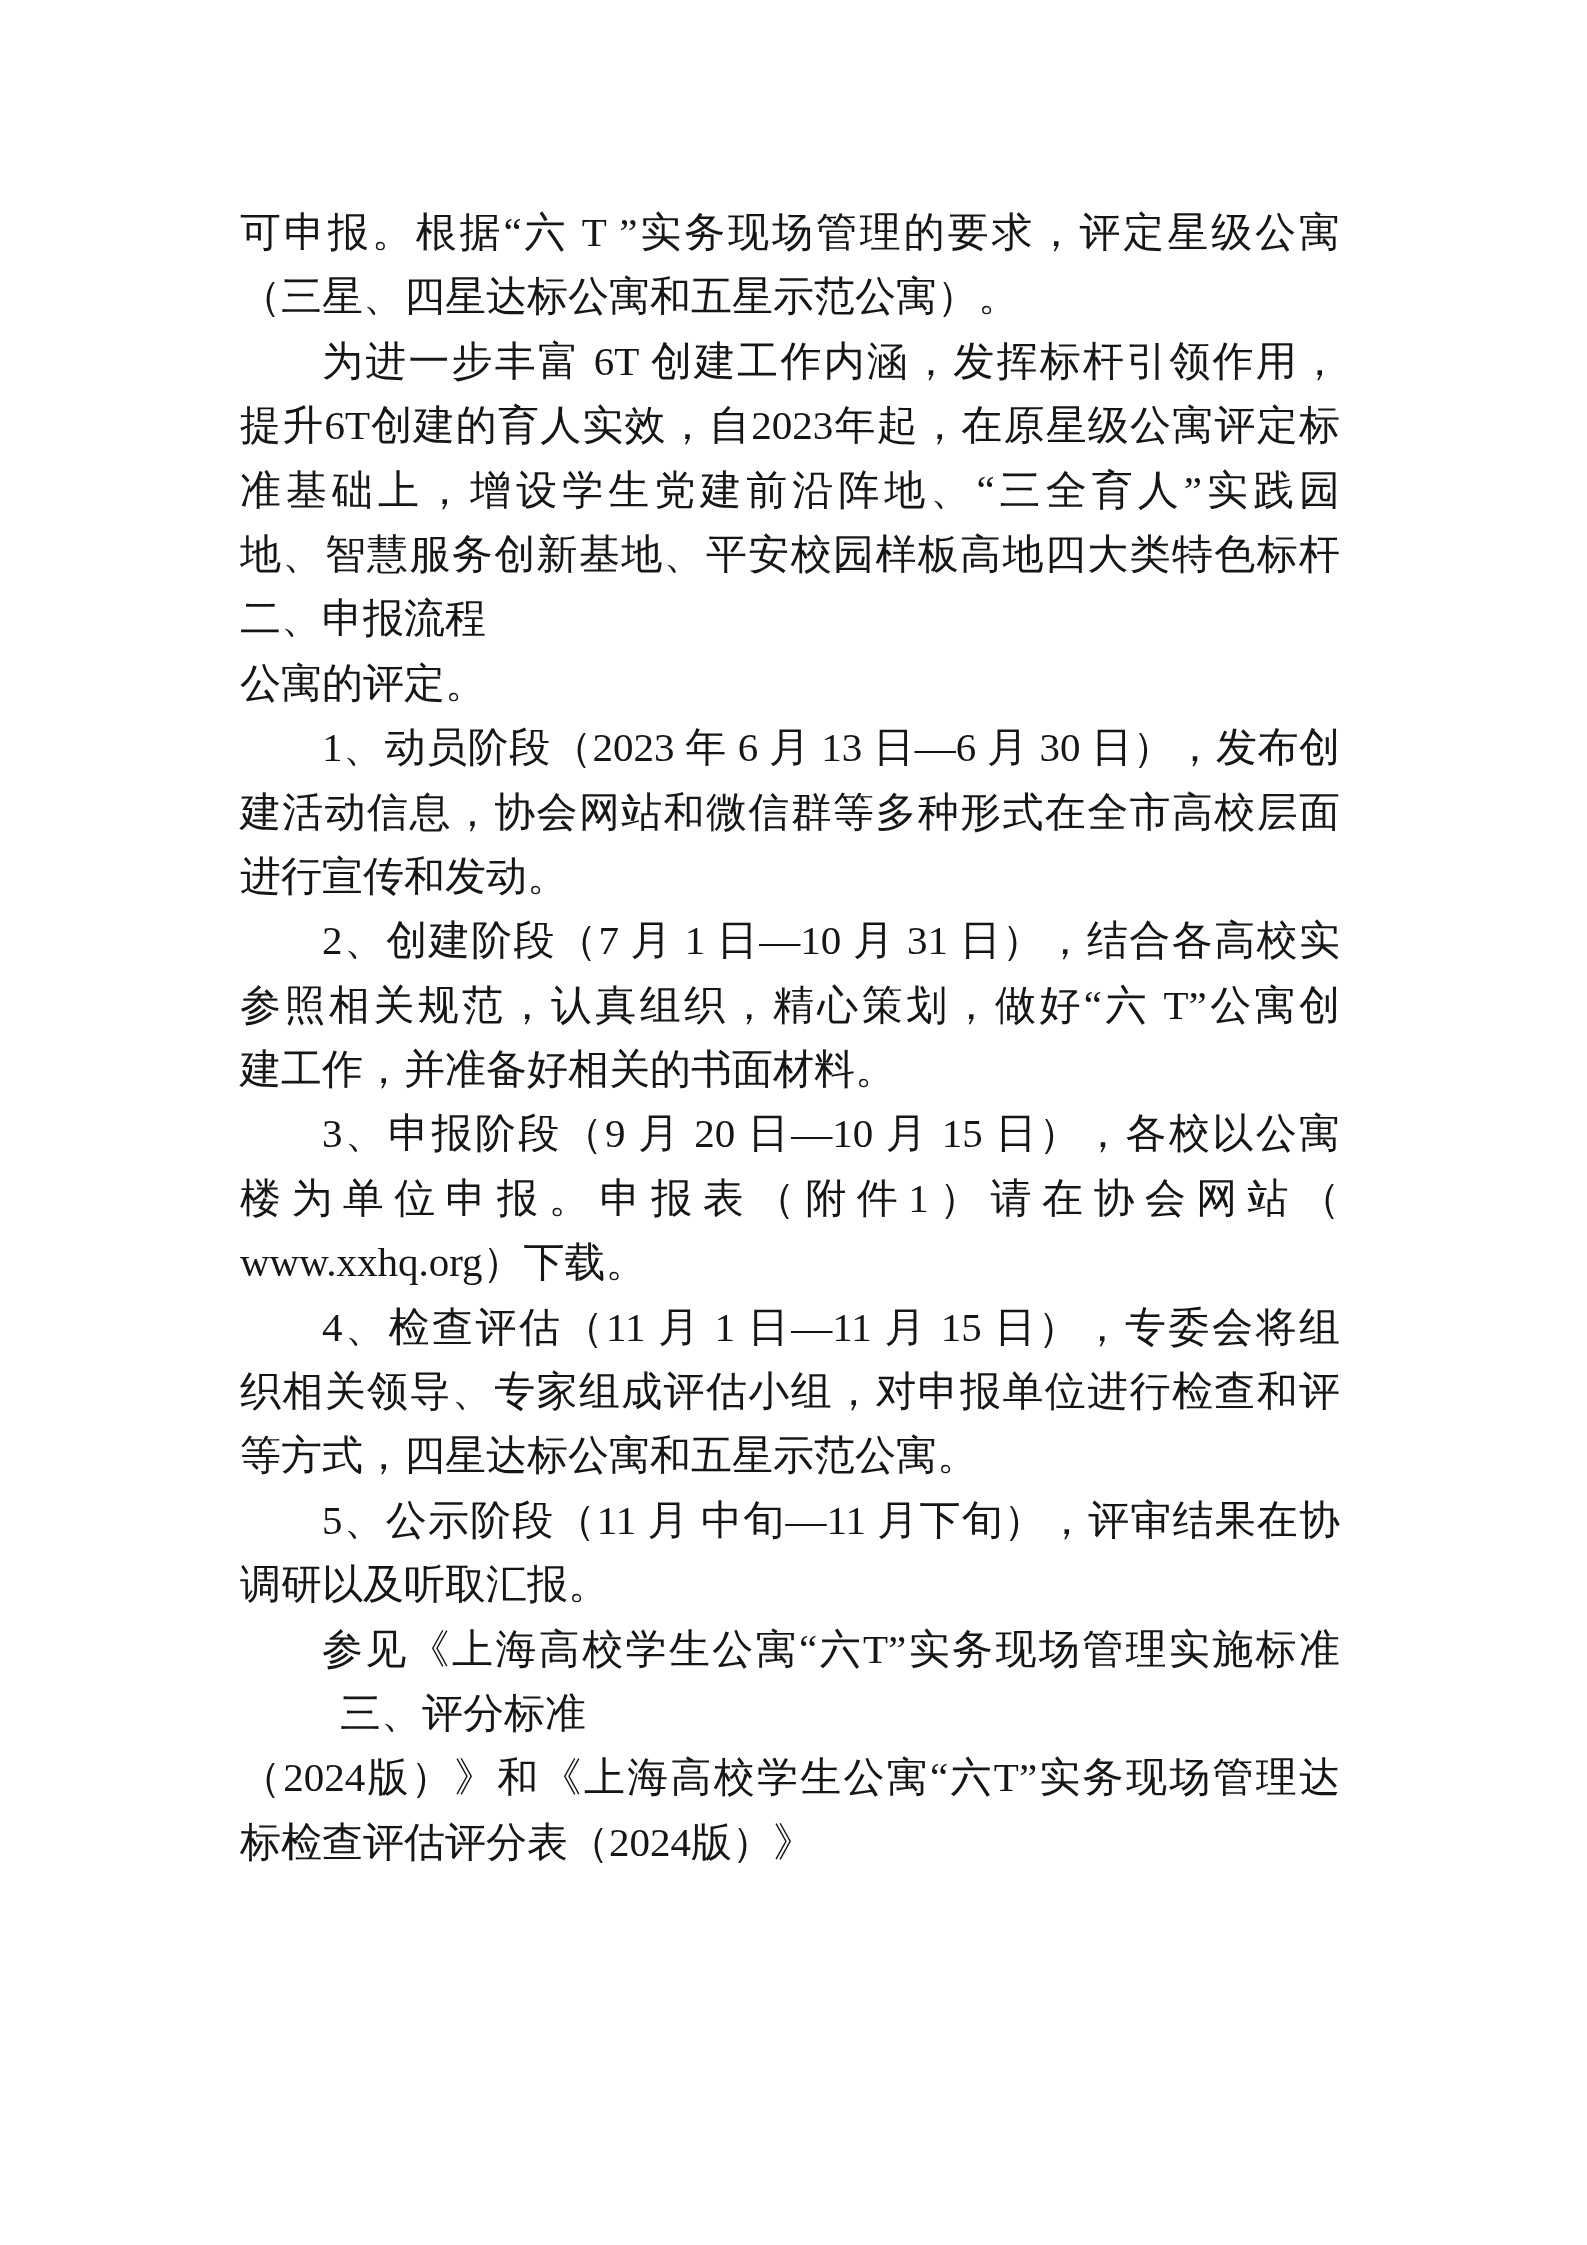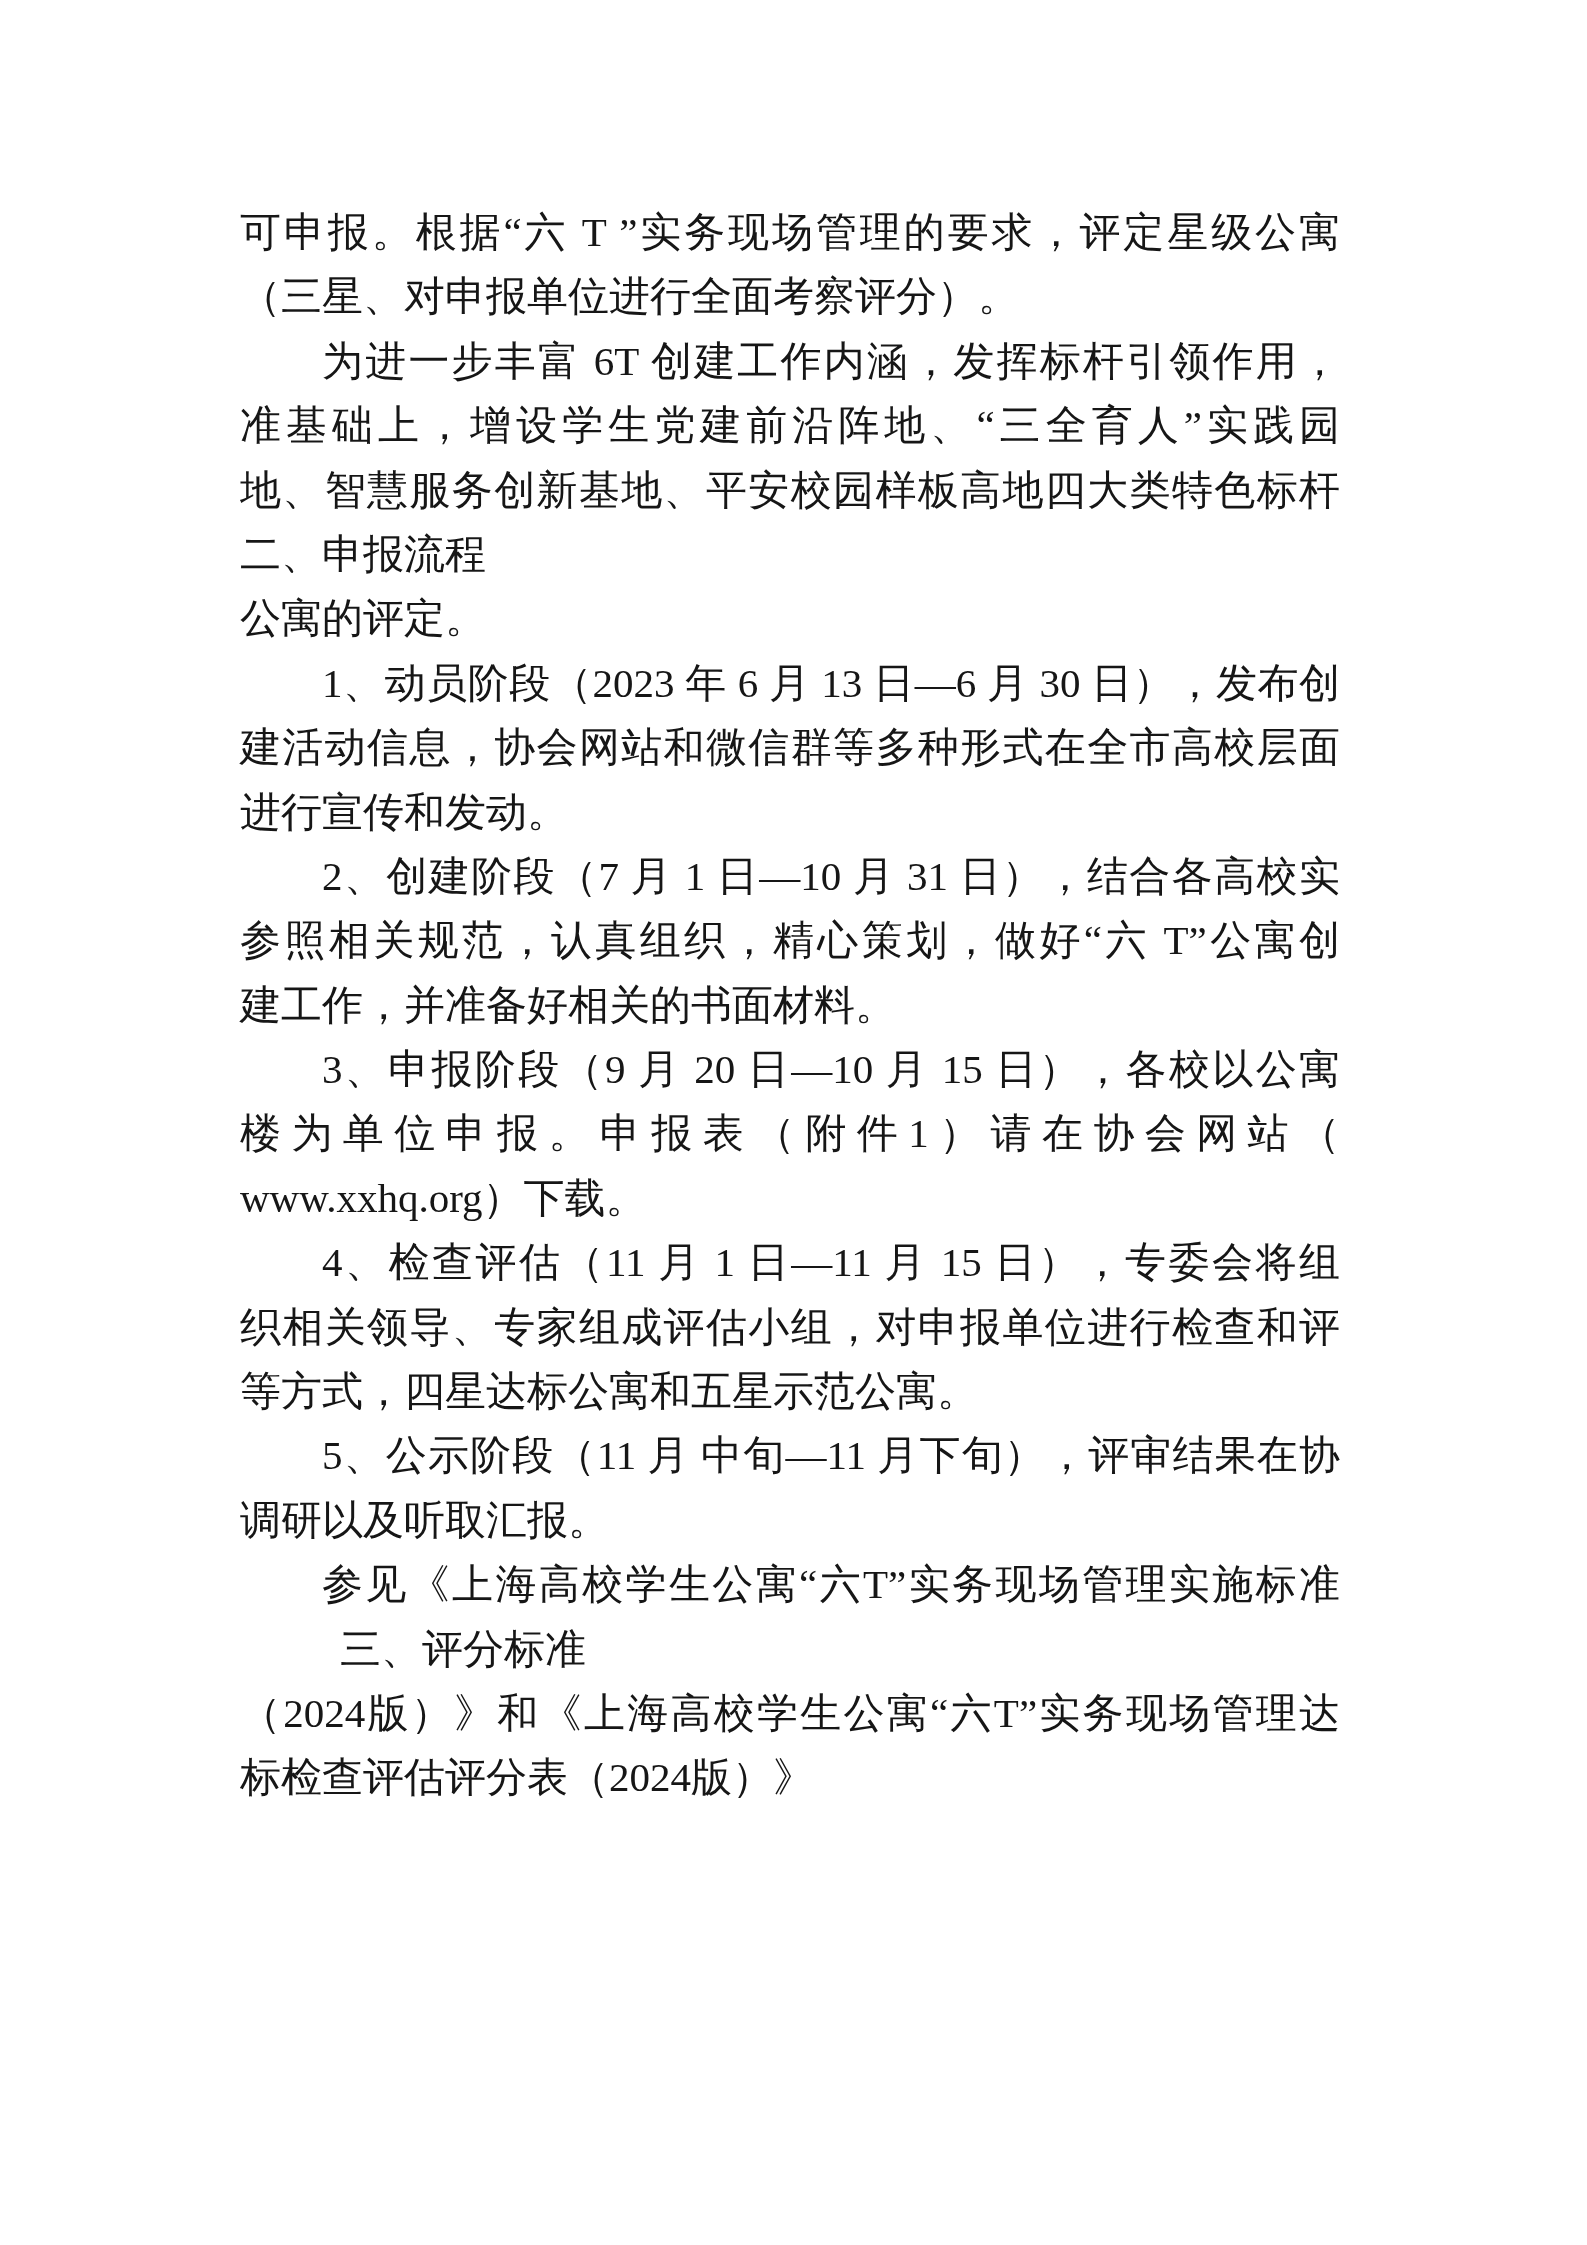--- a/index.html
+++ b/index.html
@@ -47,22 +47,23 @@
   .i1 { text-indent: 82px; }
   
   .i2 { text-indent: 100px; }
 </style>
 </head>
 <body>
 
 <div class="page">
   <div class="textblock">
     <div class="ln j">可申报。根据“六 T ”实务现场管理的要求，评定星级公寓</div>
-    <div class="ln">（三星、对申报单位进行全面考察评分）。</div>
+    <div class="ln">（三星、四星达标公寓和五星示范公寓）。</div>
     <div class="ln i1 j">为进一步丰富 6T 创建工作内涵，发挥标杆引领作用，</div>
+    <div class="ln j">提升6T创建的育人实效，自2023年起，在原星级公寓评定标</div>
     <div class="ln j">准基础上，增设学生党建前沿阵地、“三全育人”实践园</div>
     <div class="ln j">地、智慧服务创新基地、平安校园样板高地四大类特色标杆</div>
     <div class="ln">二、申报流程</div>
     <div class="ln">公寓的评定。</div>
     <div class="ln i1 j">1、动员阶段（2023 年 6 月 13 日—6 月 30 日），发布创</div>
     <div class="ln j">建活动信息，协会网站和微信群等多种形式在全市高校层面</div>
     <div class="ln">进行宣传和发动。</div>
     <div class="ln i1 j">2、创建阶段（7 月 1 日—10 月 31 日），结合各高校实</div>
     <div class="ln j">参照相关规范，认真组织，精心策划，做好“六 T”公寓创</div>
     <div class="ln">建工作，并准备好相关的书面材料。</div>

